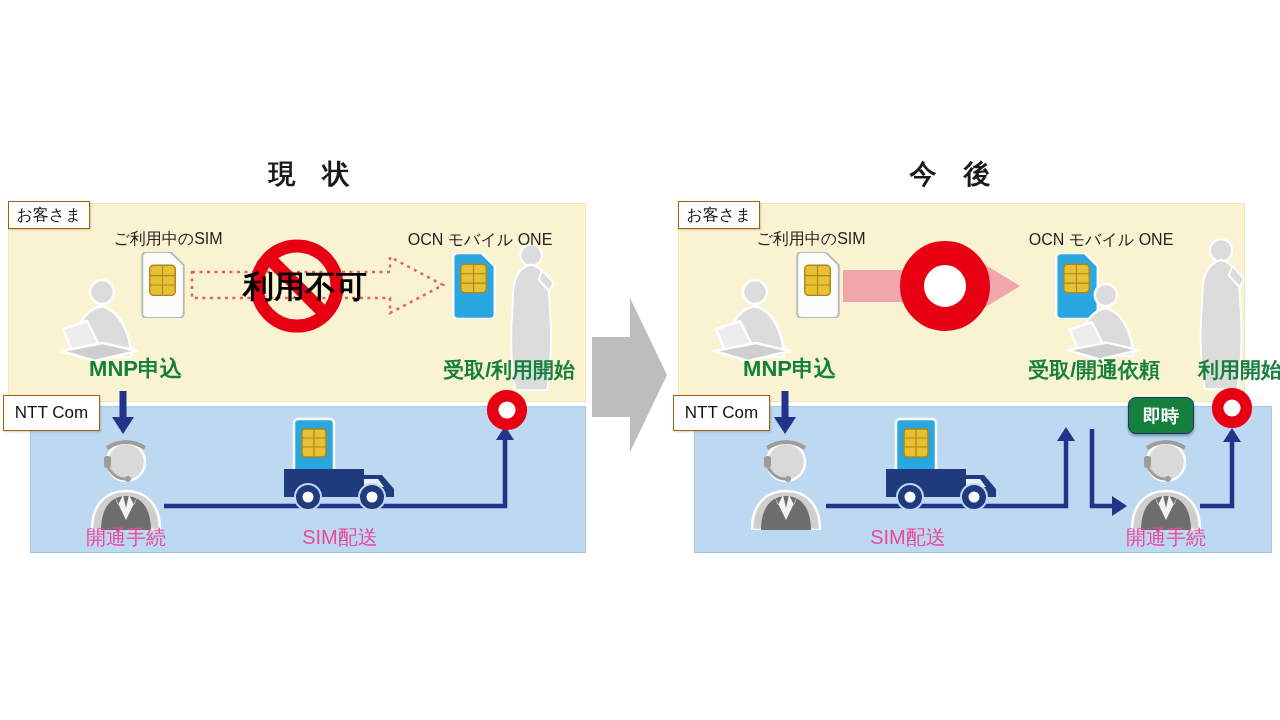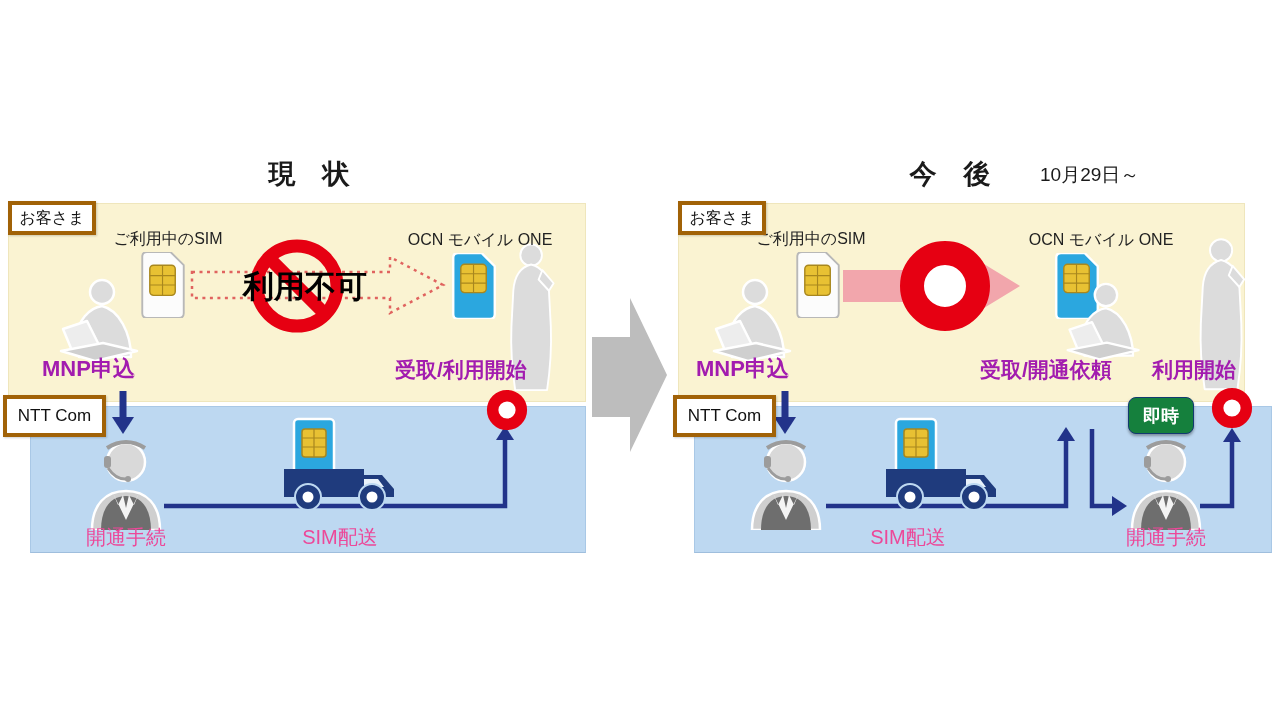--- a/index.html
+++ b/index.html
@@ -1,26 +1,26 @@
 <!DOCTYPE html>
 <html><head>
 <meta charset="utf-8">
 <style>
   html,body{margin:0;padding:0;background:#fff;}
   .canvas{position:relative;width:1280px;height:720px;background:#ffffff;overflow:hidden;
           font-family:"Liberation Sans",sans-serif;color:#111;}
   .abs{position:absolute;}
   .area-customer{background:#FAF3D2;border:1px solid #EFE6BC;box-sizing:border-box;}
   .area-provider{background:#BDD8F1;border:1px solid #A9C8E6;border-bottom-color:#9FBEDD;box-sizing:border-box;}
-  .tag{background:#ffffff;border:4px solid #a16207;box-shadow:1px 1px 2px rgba(0,0,0,.18);
+  .tag{background:#ffffff;border:1px solid #a16207;box-shadow:1px 1px 2px rgba(0,0,0,.18);
        display:flex;align-items:center;justify-content:center;font-size:16px;color:#111;z-index:6;}
   .tag.big{font-size:17px;}
   .title{font-size:27px;font-weight:bold;text-align:center;color:#1a1a1a;z-index:4;}
   .date{font-size:19px;color:#1a1a1a;z-index:4;}
-  .step{font-weight:bold;font-size:21px;text-align:left;color:#a21caf;z-index:5;white-space:nowrap;}
+  .step{font-weight:bold;font-size:21px;text-align:right;color:#15803d;z-index:5;white-space:nowrap;}
   .sublabel{font-size:16px;text-align:center;color:#222;z-index:4;white-space:nowrap;}
   .proc{font-size:20px;text-align:center;color:#ec4899;z-index:5;white-space:nowrap;}
   .status{font-weight:bold;color:#000;text-align:center;z-index:5;white-space:nowrap;}
   .status.na{font-size:31px;}
   .status.ok{font-size:29px;}
   .badge{background:#15803d;border:1px solid #123A70;border-radius:8px;color:#fff;font-weight:bold;
          font-size:18px;display:flex;align-items:center;justify-content:center;
          box-shadow:0 2px 3px rgba(0,0,0,.35);z-index:6;}
   svg.icon{overflow:visible;}
   .z2{z-index:2}.z3{z-index:3}
@@ -142,21 +142,20 @@
     </svg>
 
   <div class="abs proc" style="left:56px;top:524px;width:140px;">開通手続</div>
   <div class="abs proc" style="left:270px;top:524px;width:140px;">SIM配送</div>
 
   <svg class="abs icon z2" style="left:0;top:0;" width="1280" height="720" viewBox="0 0 1280 720" pointer-events="none">
     <polygon points="592,337 630,337 630,298 667,375 630,452 630,417 592,417" fill="#BDBDBD"></polygon>
   </svg>
 
   <div class="abs title" style="left:850px;top:156px;width:200px;">今　後</div>
-  <div class="abs date" style="left:1040px;top:162px;width:150px;">10月29日～</div>
 
   <div class="abs area-customer" style="left:678px;top:203px;width:567px;height:199px;"></div>
   <div class="abs area-provider" style="left:694px;top:406px;width:578px;height:147px;"></div>
 
   <div class="abs tag" style="left:678px;top:201px;width:80px;height:26px;">お客さま</div>
   <div class="abs tag big" style="left:673px;top:395px;width:95px;height:34px;">NTT Com</div>
 
   <div class="abs sublabel" style="left:741px;top:229px;width:140px;">ご利用中のSIM</div>
   <div class="abs sublabel" style="left:1016px;top:230px;width:170px;">OCN モバイル ONE</div>
 

